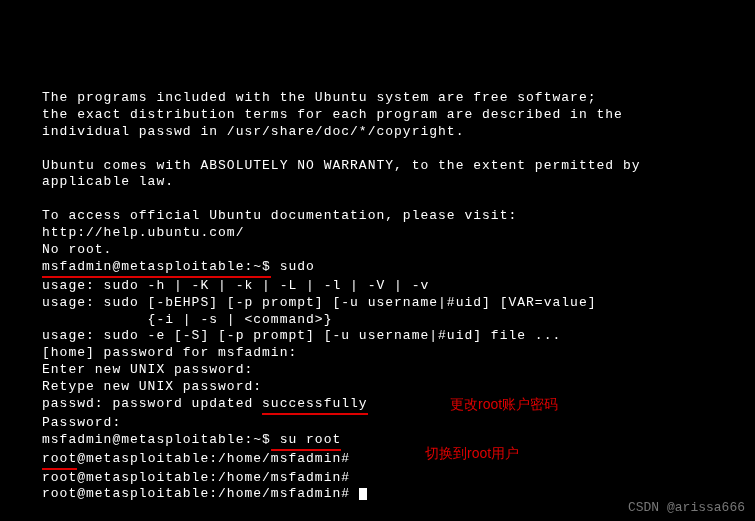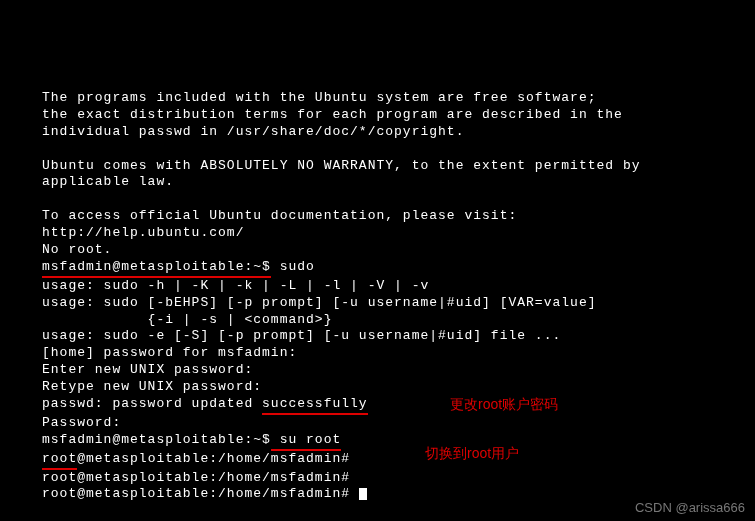--- a/index.html
+++ b/index.html
@@ -41,21 +41,21 @@
       font-family: sans-serif;
       font-size: 14px;
       z-index: 5;
       text-align: center;
     }
     .watermark {
       position: absolute;
       right: 10px;
       bottom: 6px;
       color: #777;
-      font-family: Liberation Sans, sans-serif;
+      font-family: Liberation Mono, monospace;
       font-size: 13px;
     }
     .cursor {
       display: inline-block;
       width: 8px;
       height: 12px;
       background: #fff;
       vertical-align: middle;
     }
   </style>

